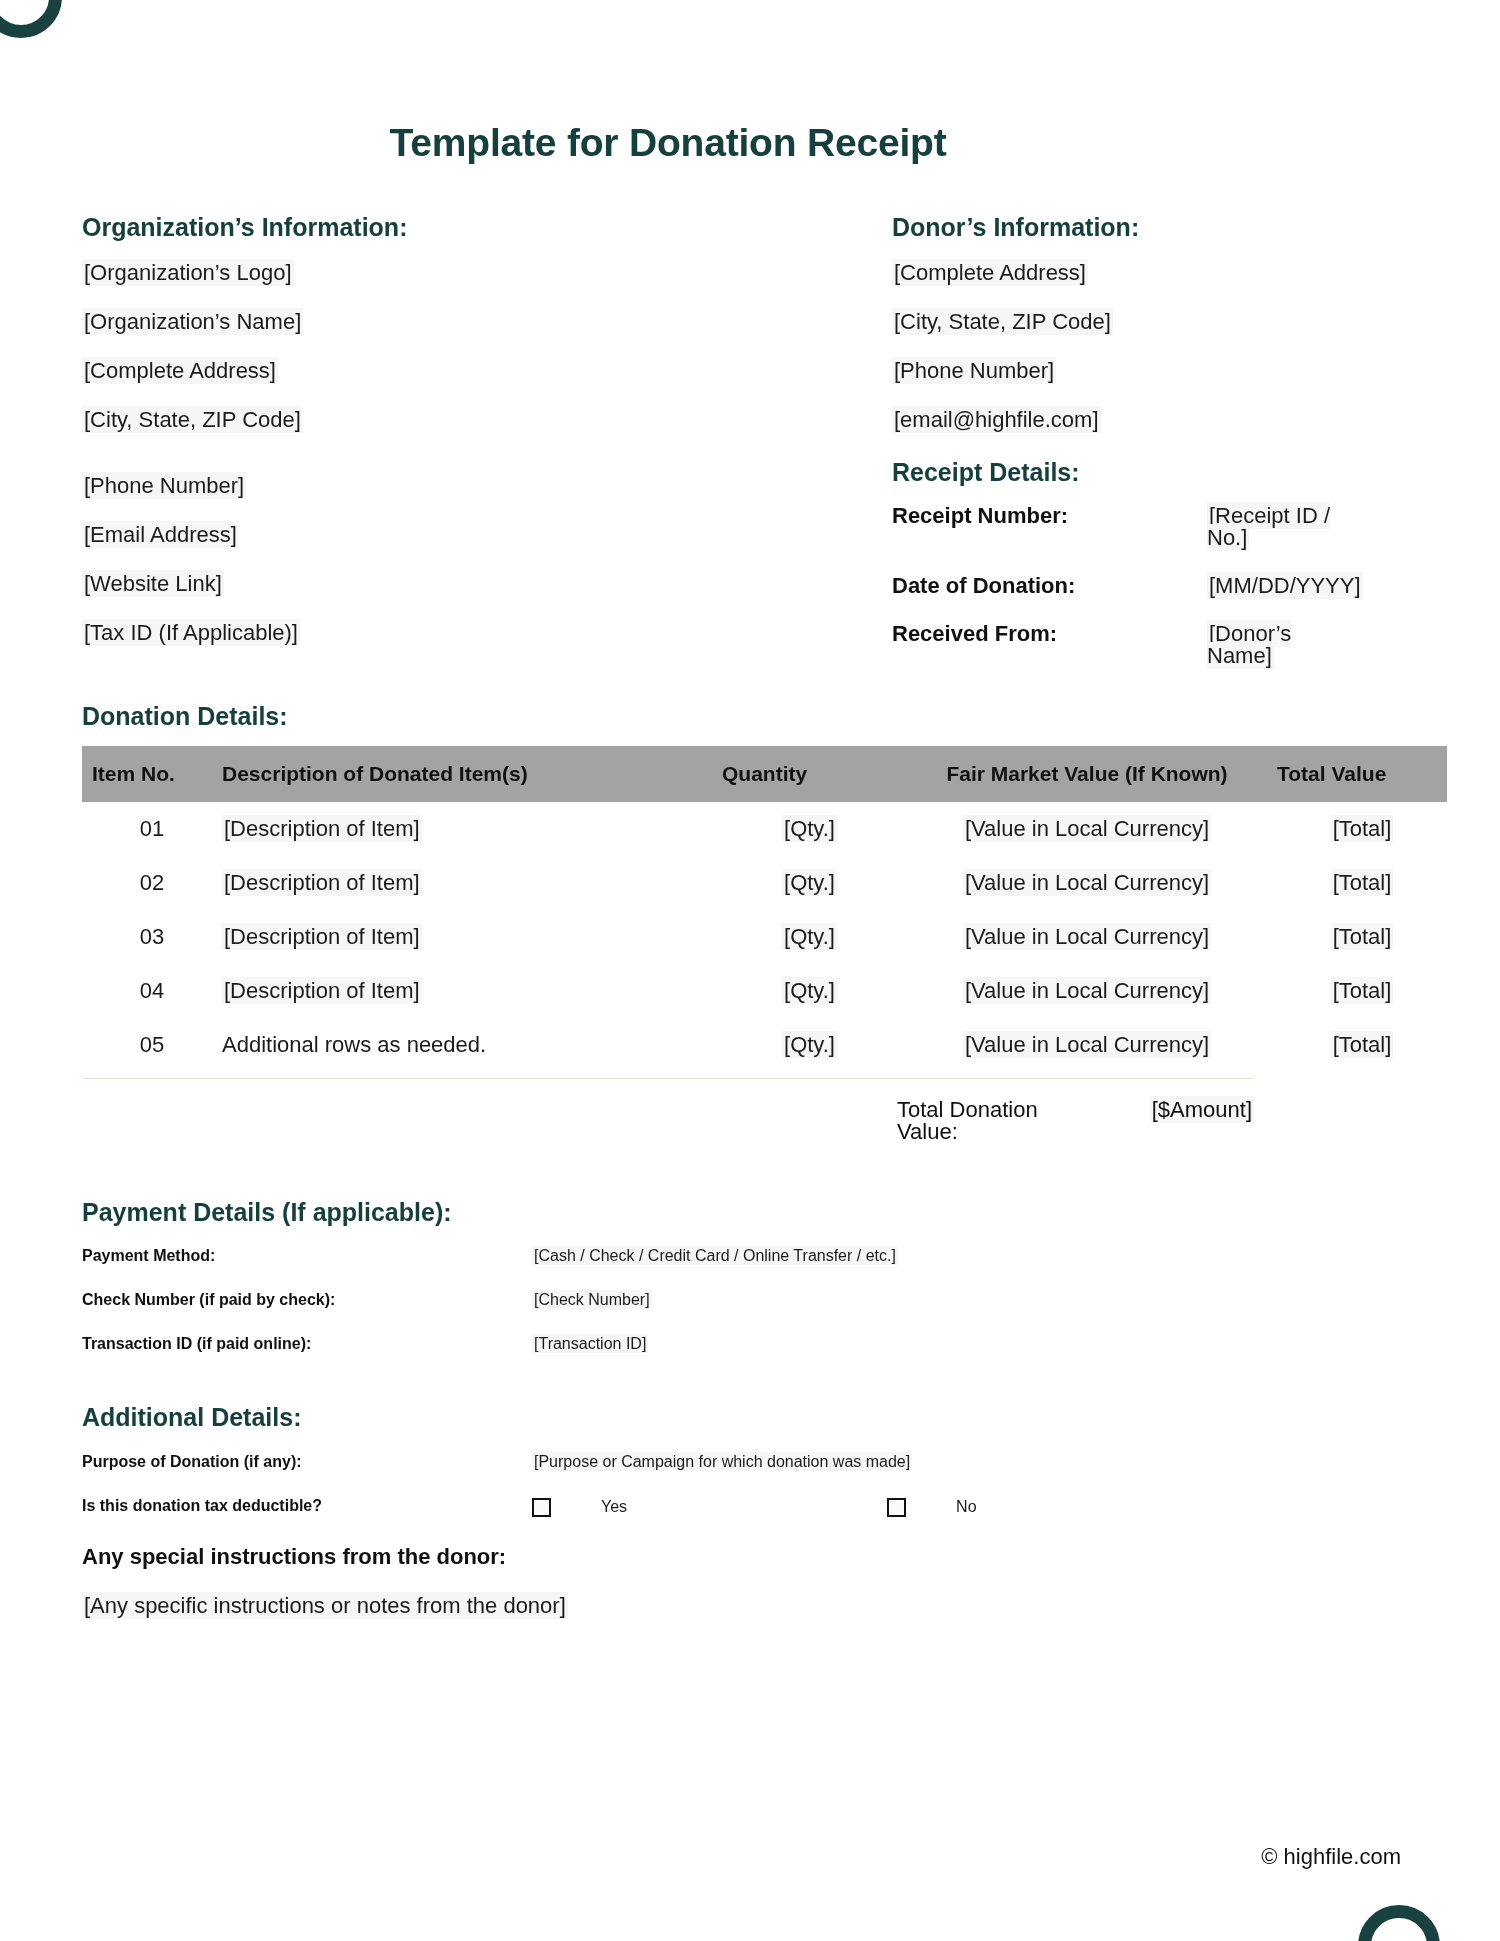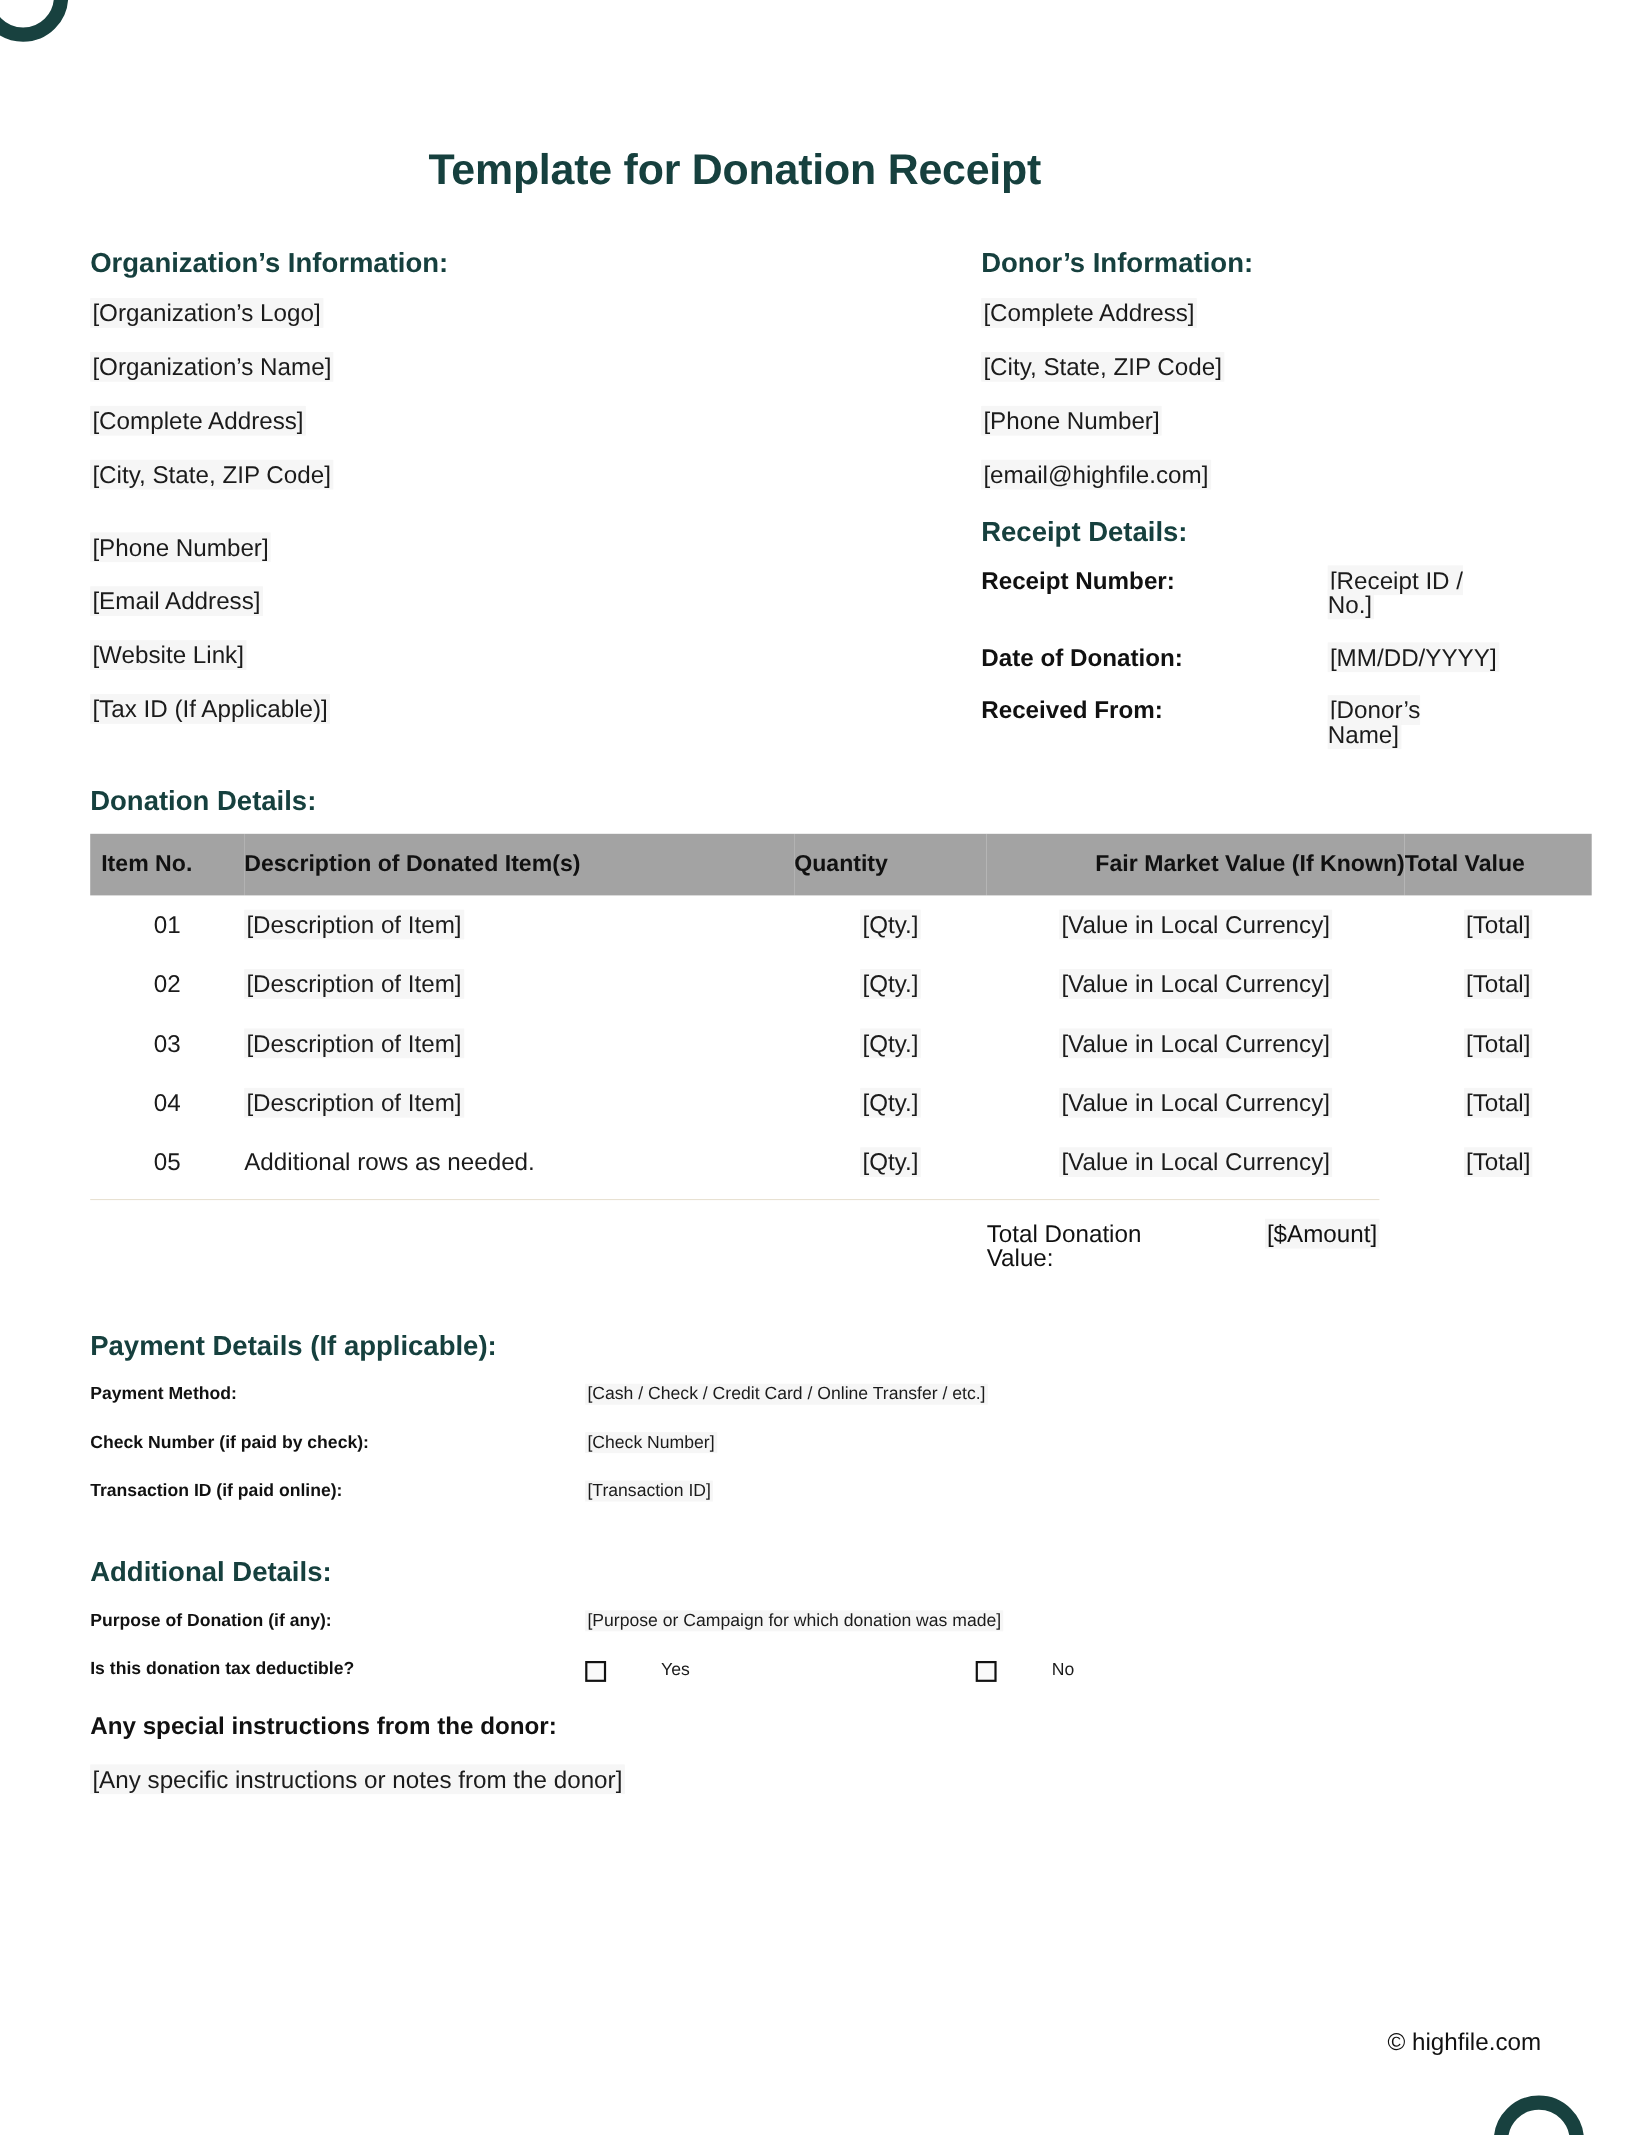--- a/index.html
+++ b/index.html
@@ -39,21 +39,21 @@
     bottom: -46px;
     width: 82px;
     height: 82px;
   }
 
   .content {
     position: absolute;
     left: 0;
     top: 0;
     width: 1336px;
-    padding: 12px 82px;
+    padding: 0 82px;
   }
 
   
   .doc-title {
     margin: 0;
     padding-top: 121px;
     text-align: center;
     font-size: 39px;
     font-weight: bold;
     color: #16403E;
@@ -126,21 +126,21 @@
     font-weight: bold;
     color: #111;
     text-align: left;
     padding: 16px 0 16px 0;
     vertical-align: middle;
     border: none;
   }
   table.items thead th.c-item   { width: 140px; padding-left: 10px; }
   table.items thead th.c-desc   { width: 500px; }
   table.items thead th.c-qty    { width: 175px; text-align: left; }
-  table.items thead th.c-fmv    { width: 380px; text-align: right; }
+  table.items thead th.c-fmv    { width: 380px; text-align: center; }
   table.items thead th.c-total  { width: 170px; text-align: left; }
 
   table.items tbody td {
     font-size: 22px;
     color: #1b1b1b;
     padding: 16px 0 16px 0;
     vertical-align: middle;
     border: none;
     line-height: 1.0;
   }

